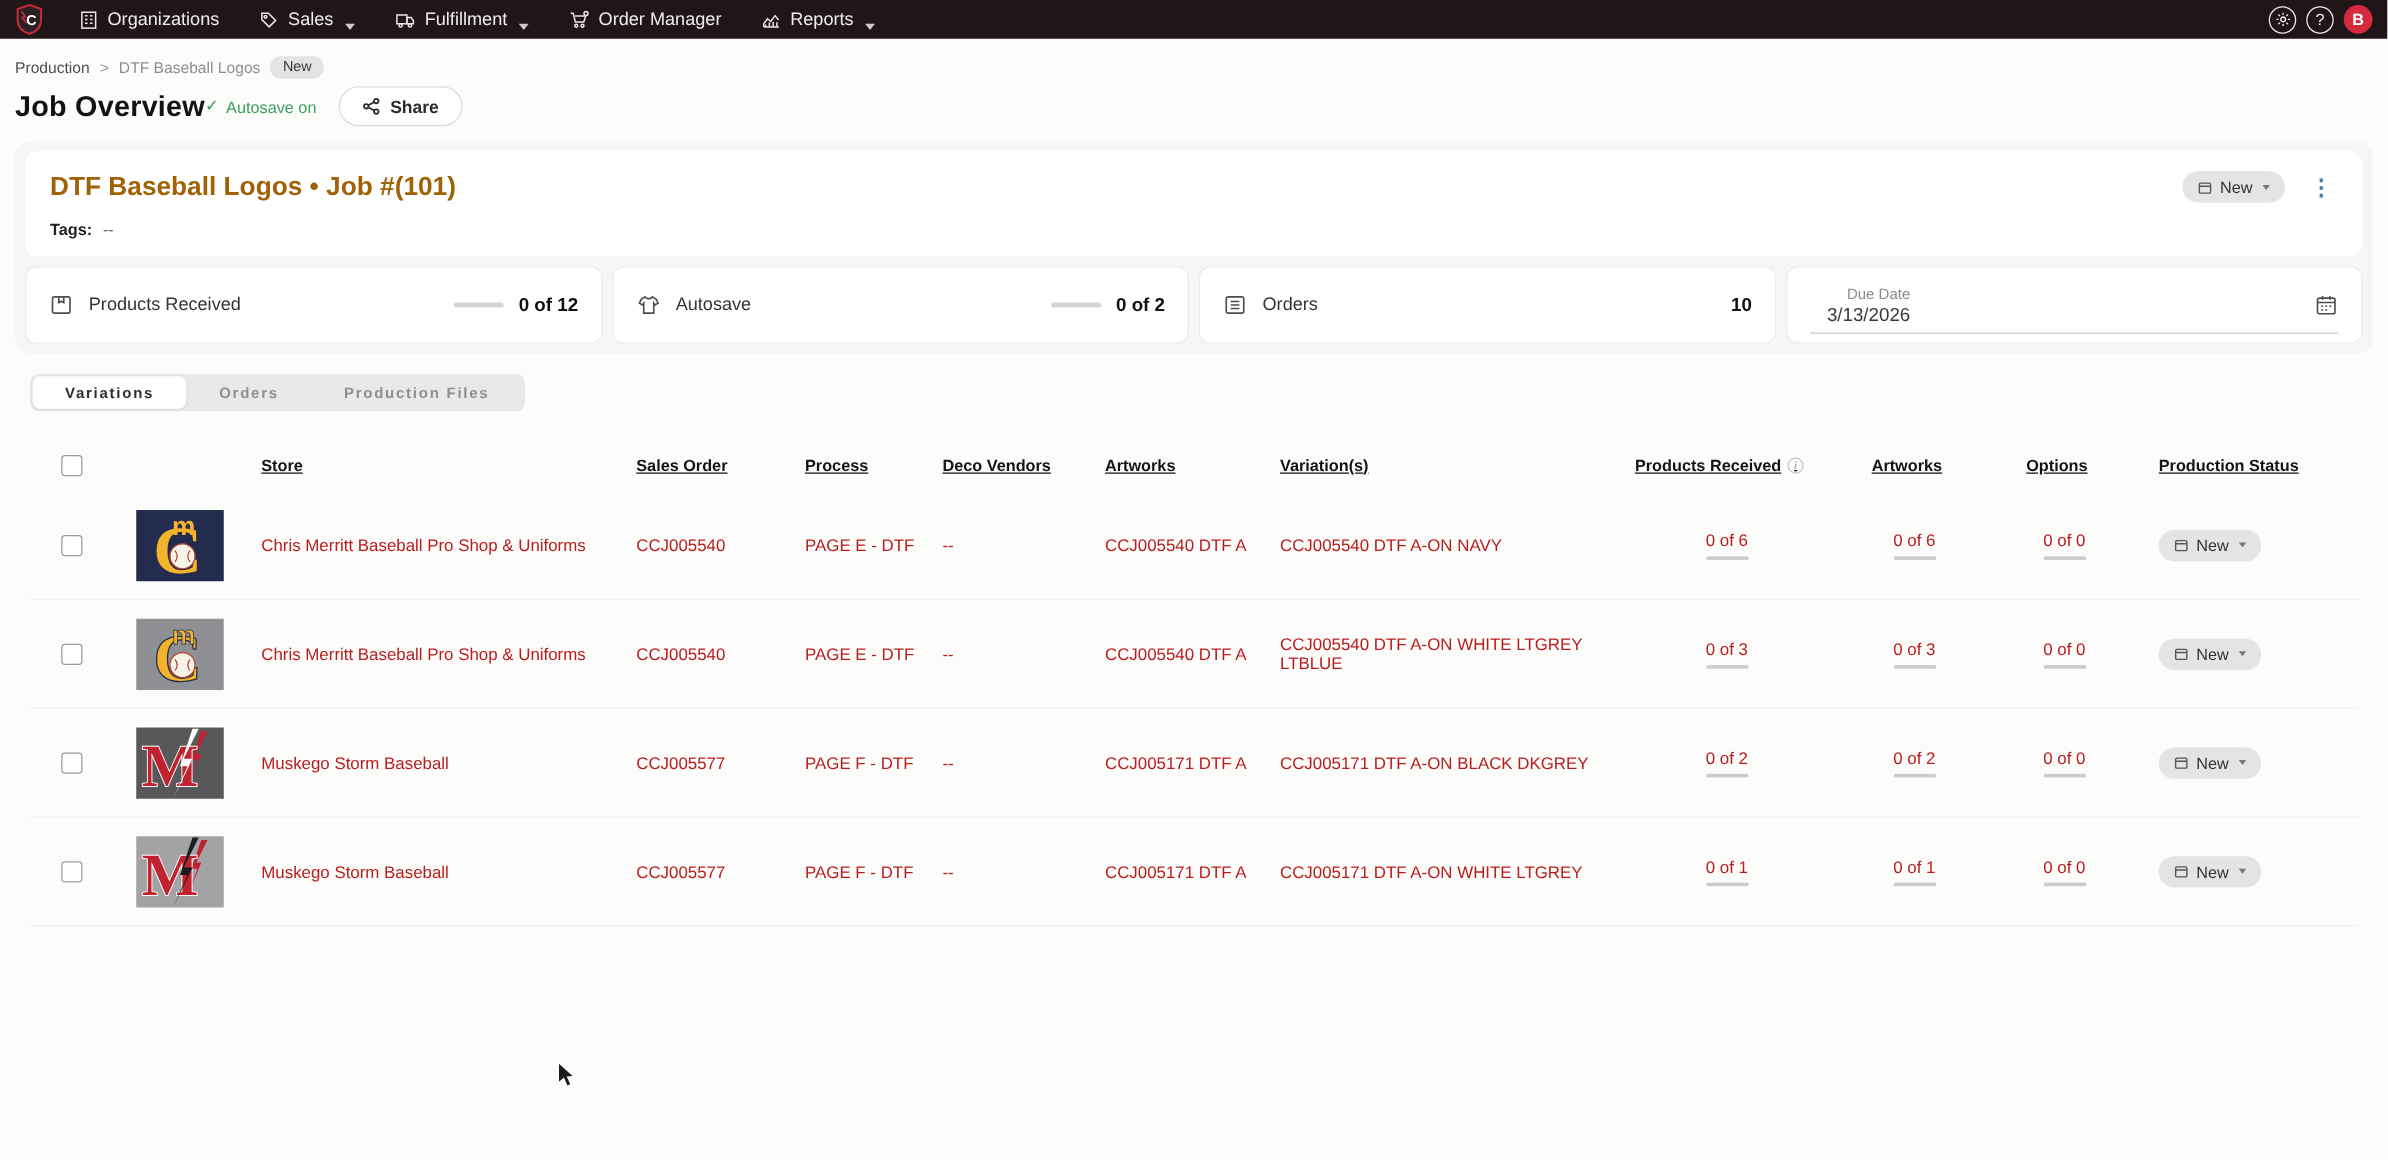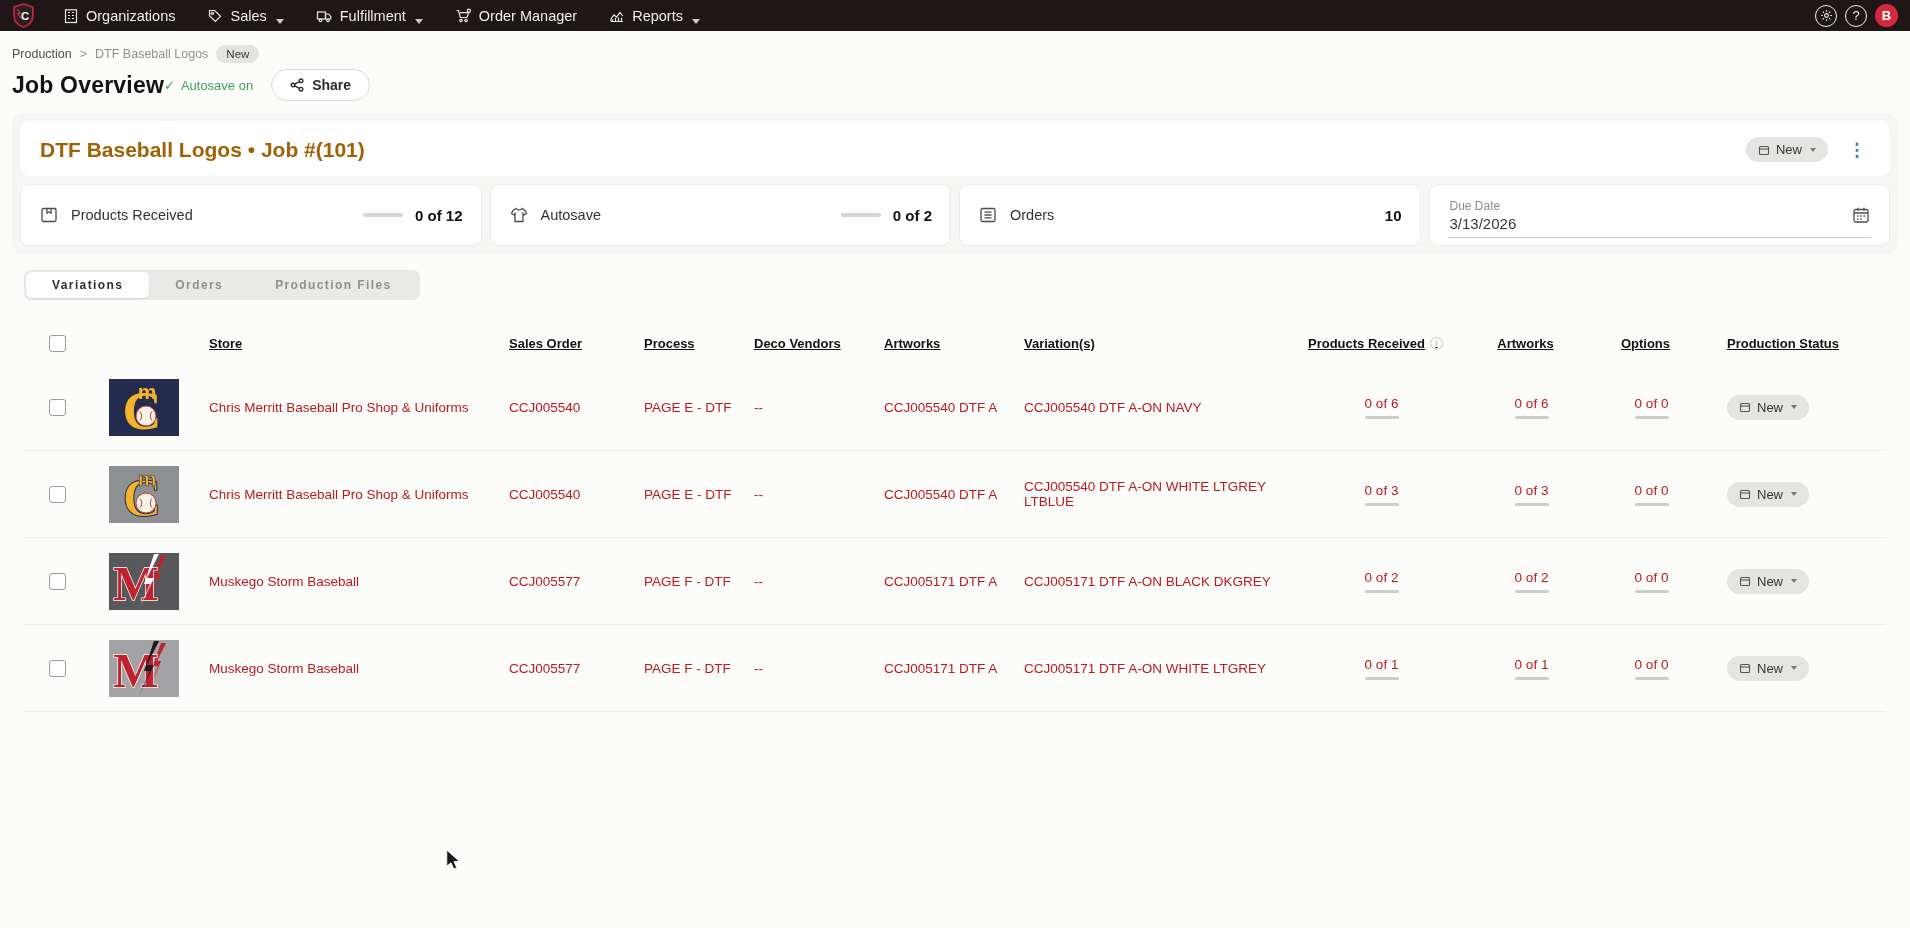--- a/index.html
+++ b/index.html
@@ -44,21 +44,21 @@
   .tags-value { color:#666; margin-left:5px; }
 
   .stats-row { display:flex; gap:8px; margin-top:8px; }
   .stat-card { background:#fff; border:1px solid #ececea; border-radius:9px; height:62px; flex:1; display:flex; align-items:center; padding:0 18px; position:relative; }
   .stat-card svg { flex:none; }
   .stat-label { font-size:14.5px; color:#333; margin-left:12px; }
   .stat-spacer { flex:1; }
   .stat-bar { width:40px; height:4px; border-radius:2px; background:#d5d5d3; margin-right:12px; }
   .stat-value { font-size:15px; font-weight:700; color:#111; }
   .date-stack { display:flex; flex-direction:column; gap:2px; margin-left:12px; }
-  .date-stack.noicon { margin-left:2px; }
+  .date-stack.noicon { margin-left:14px;align-items:flex-end; }
   .date-label { font-size:12px; color:#8a8a88; }
   .date-value { font-size:15px; color:#3a3a3a; }
   .due-underline { position:absolute; left:18px; right:18px; bottom:7px; height:1px; background:#c9c9c7; }
 
   
   .tabs { display:inline-flex; background:#e9e9e7; border-radius:7px; padding:2px; margin-top:16px; margin-left:12px; }
   .tab { border:none; background:transparent; font-family:inherit; font-size:12px; letter-spacing:1.4px; color:#8f8f8d; padding:6px 26px; border-radius:6px; cursor:pointer; font-weight:600; }
   .tab.active { background:#fff; color:#2e2e2c; box-shadow:0 1px 2px rgba(0,0,0,0.08); }
 
   
@@ -188,20 +188,24 @@
             <svg width="12" height="12" viewBox="0 0 12 12" fill="none" stroke="#555" stroke-width="1.1">
               <rect x="1.5" y="2.5" width="9" height="8" rx="1"></rect>
                 <path d="M1.5 5h9"></path>
             </svg>
             <span>New</span>
             <span class="pill-caret"></span>
           </button>
           <button class="kebab">⋮</button>
         </div>
       </div>
+      <div class="tags-line">
+        <span class="tags-label">Tags:</span>
+        <span class="tags-value">--</span>
+      </div>
     </div>
 
     <div class="stats-row">
       <div class="stat-card">
         <svg width="20" height="20" viewBox="0 0 20 20" fill="none" stroke="#4d4d4d" stroke-width="1.3">
           <rect x="3" y="3.5" width="14" height="13" rx="1.5"></rect>
             <path d="M8 3.5v4.6l2-1.1 2 1.1V3.5"></path>
         </svg>
         <span class="stat-label">Products Received</span>
         <span class="stat-spacer"></span>

